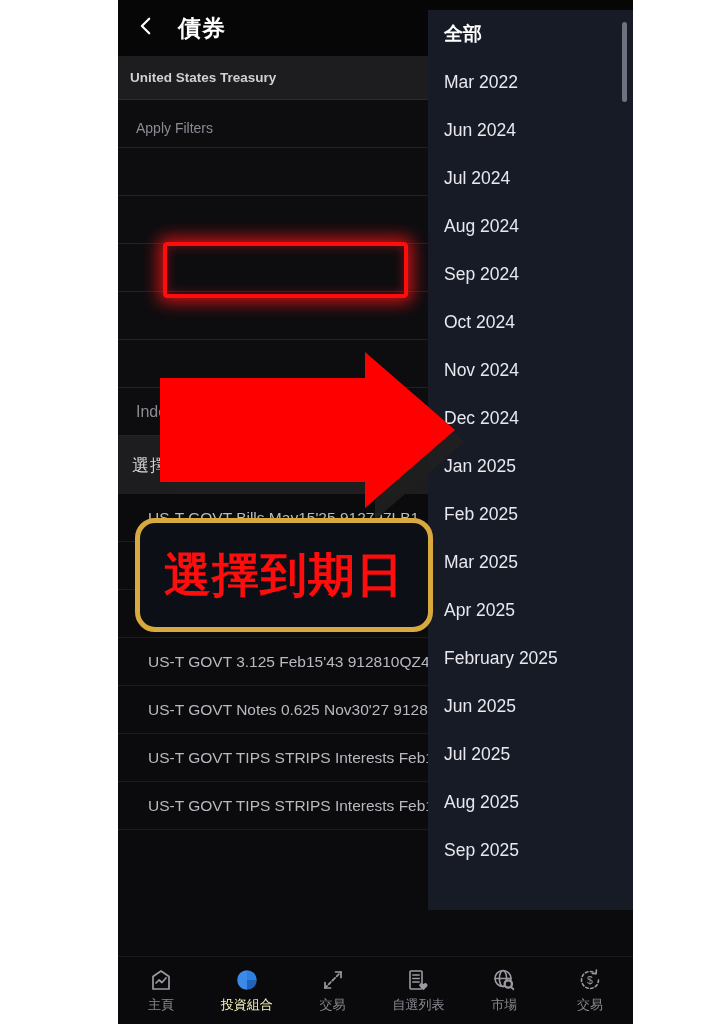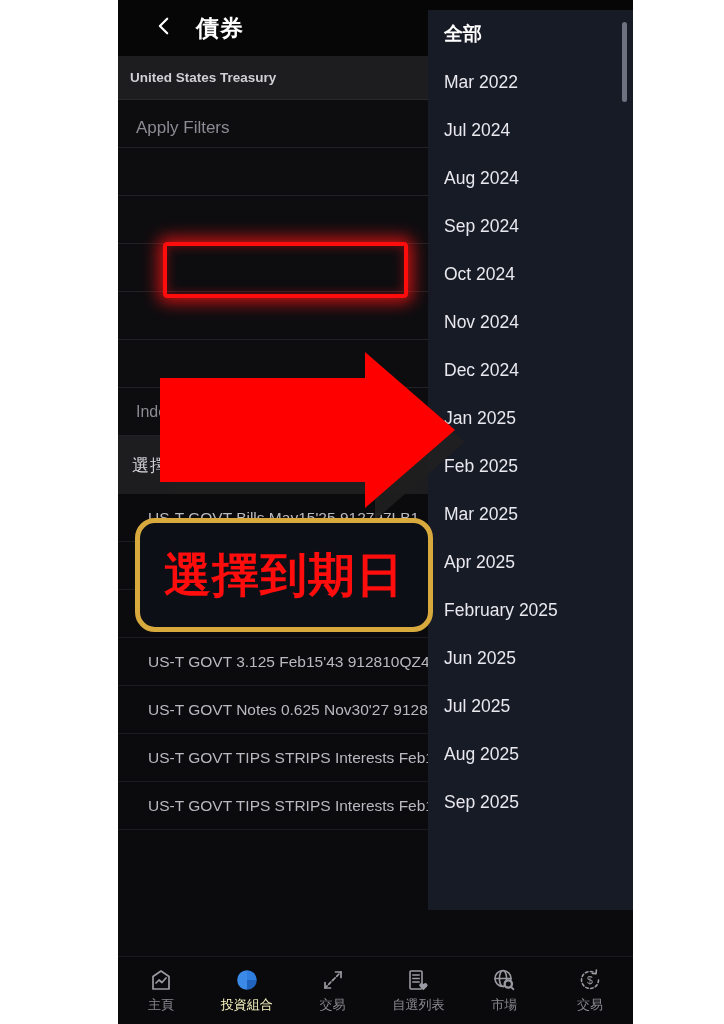--- a/index.html
+++ b/index.html
@@ -22,21 +22,21 @@
     width: 515px; height: 1024px;
     background: #0b0b0d;
     overflow: hidden;
   }
 
   
   .appbar {
     position: absolute; left: 0; top: 0;
     width: 593px; height: 56px;
     background: #060607;
-    display: flex; align-items: center; padding-left: 18px;
+    display: flex; align-items: center;
   }
   .back-chevron {
     width: 40px; height: 40px;
     margin-left: 8px;
     display: flex; align-items: center; justify-content: center;
   }
   .back-chevron svg { width: 22px; height: 22px; }
   .appbar-title {
     color: #ffffff;
     font-size: 23px;
@@ -70,21 +70,21 @@
     position: relative;
     height: 48px;
     display: flex; align-items: center;
     border-bottom: 1px solid #222226;
     padding: 0 38px 0 18px;
   }
   .filter-row .lbl {
     color: #8b8b93;
     font-size: 16px;
   }
-  .filter-row.apply .lbl { font-size: 17px; margin-top: 8px; }
+  .filter-row.apply .lbl { font-size: 14px; margin-top: 8px; }
   .filter-row .val {
     color: #ffffff;
     font-size: 19px;
     font-weight: 700;
     margin-left: 16px;
   }
   .filter-row.rightalign { justify-content: flex-end; }
   .filter-row.apply { justify-content: space-between; padding-right: 28px; }
 
   
@@ -368,20 +368,23 @@
     </div>
 
     <div class="dropdown">
       <div class="dd-item selected">
         <span class="t">全部</span>
       </div>
       <div class="dd-item">
         <span class="t">Mar 2022</span>
       </div>
       <div class="dd-item">
+        <span class="t">Jun 2024</span>
+      </div>
+      <div class="dd-item">
         <span class="t">Jul 2024</span>
       </div>
       <div class="dd-item">
         <span class="t">Aug 2024</span>
       </div>
       <div class="dd-item">
         <span class="t">Sep 2024</span>
       </div>
       <div class="dd-item">
         <span class="t">Oct 2024</span>

